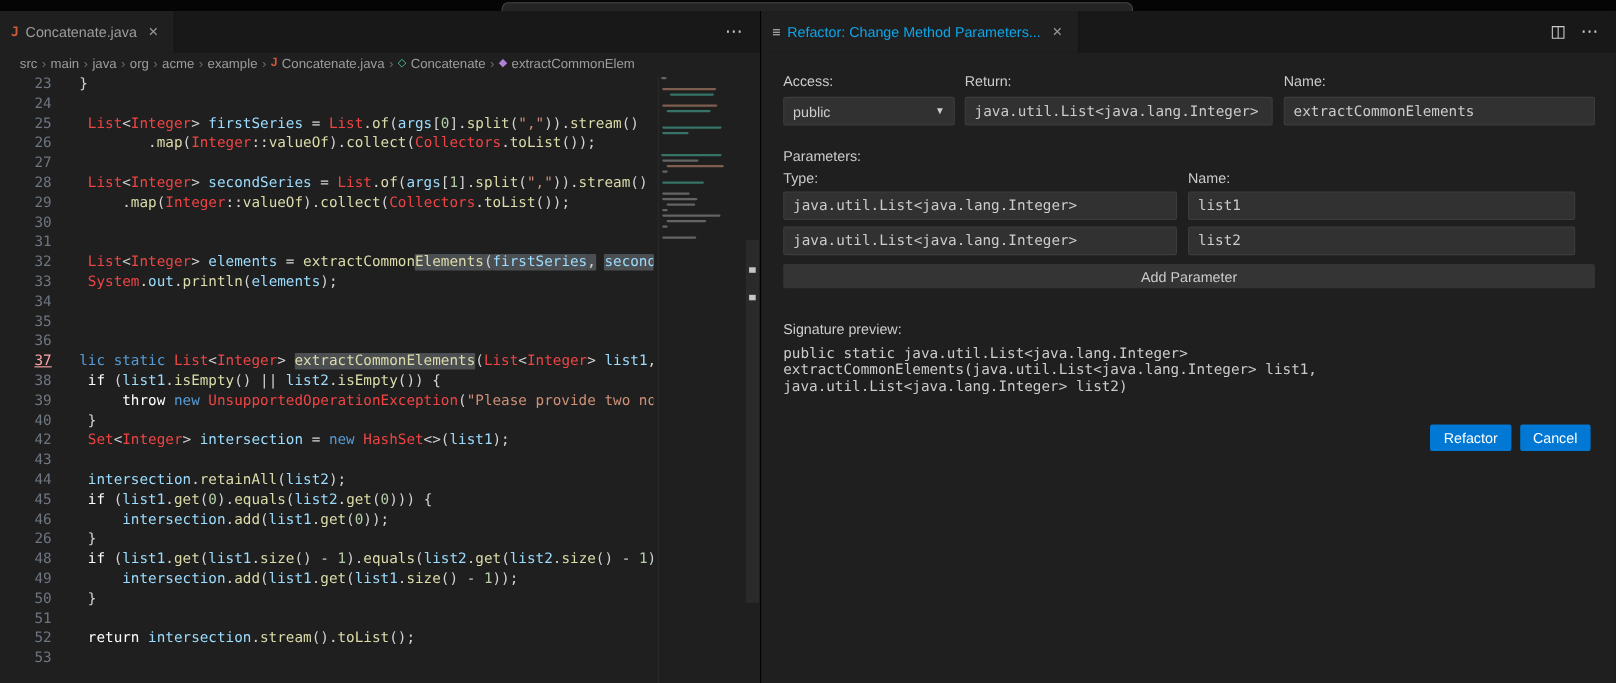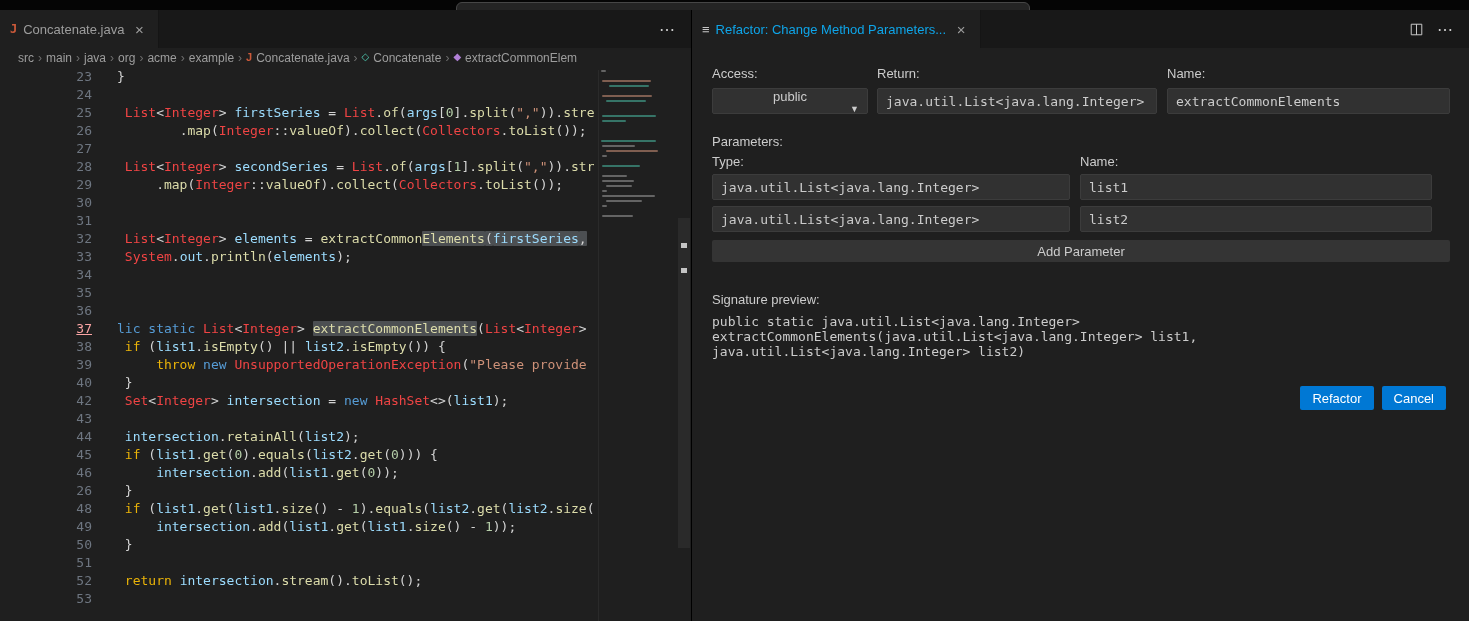--- a/index.html
+++ b/index.html
@@ -35,41 +35,41 @@
   .bc-item { display:inline-flex; align-items:flex-start; cursor:pointer; }
   .bc-ic { margin-right:4px; font-size:10px; }
   .ic-java { color:#cc5a3a; font-weight:bold; font-size:11px; }
   .ic-class { color:#4ec9b0; }
   .ic-method { color:#b180d7; }
 
   
   .code-area { position:absolute; top:58px; left:0; right:0; bottom:0; overflow:hidden;
     font-family:"DejaVu Sans Mono","Liberation Mono",monospace; font-size:13px; line-height:18px; }
   .code-lines { position:absolute; top:0; left:0; right:97px; bottom:0; overflow:hidden; }
-  .code-line { display:flex; height:18px; white-space:pre;margin-left:45px; }
+  .code-line { display:flex; height:18px; white-space:pre; }
   .ln { flex:none; width:47px; text-align:right; color:#6e7681; user-select:none; }
   .ln.active { color:#fca5a5;text-decoration:underline; }
   .code { margin-left:25px; color:#d4d4d4; white-space:pre; }
-  .tok-t{color:#ef4444}.tok-v{color:#9cdcfe}.tok-k{color:#569cd6}.tok-c{color:#eab308}
+  .tok-t{color:#ef4444}.tok-v{color:#9cdcfe}.tok-k{color:#569cd6}.tok-c{color:#ffffff}
   .tok-m{color:#dcdcaa}.tok-s{color:#ce9178}.tok-n{color:#b5cea8}.tok-p{color:#d4d4d4}
   .hl { background:rgba(94,99,102,0.72); border-radius:1px; }
 
   .minimap { position:absolute; top:2px; right:31px; width:62px; bottom:0;
     border-left:1px solid rgba(255,255,255,0.05); padding-left:2px; }
   .mm-line { height:2px; margin-bottom:3px; border-radius:1px; }
   .overview-ruler { position:absolute; top:0; right:0; width:14px; bottom:0; }
   .vslider { position:absolute; right:1px; width:12px; top:150px; height:330px; background:rgba(121,121,121,0.12); }
   .marker { position:absolute; left:4px; width:6px; height:5px; background:rgba(224,224,224,0.85); }
 
   
   .panel-body { position:absolute; top:38px; left:0; right:0; bottom:0; background:#1f1f1f; }
   .lbl { position:absolute; font-size:13px; color:#cccccc; white-space:nowrap; }
   .vs-select { position:absolute; left:20px; top:40px; width:156px; height:26px; background:#313131;
     border:1px solid #3c3c3c; border-radius:2px; color:#cccccc; font-size:13px; display:flex;
-    align-items:center; padding:0 8px; cursor:pointer;flex-direction:column; }
+    align-items:center; padding:0 8px; cursor:pointer; }
   .vs-select .chev { margin-left:auto; font-size:9px; color:#cccccc; }
   .vs-input { background:#313131; border:1px solid #3c3c3c; border-radius:2px; color:#cccccc;
     font-family:"DejaVu Sans Mono","Liberation Mono",monospace; font-size:13px; padding:0 8px; height:26px; outline:none; }
   .param-rows { position:absolute; left:20px; top:126px; }
   .param-row { display:flex; margin-bottom:6px; }
   .param-type { width:358px; }
   .param-name { width:352px; margin-left:10px; }
   .add-param { position:absolute; left:20px; top:192px; width:738px; height:22px; background:#343434;
     border:none; border-radius:2px; color:#cccccc; font-size:13px; font-family:"Liberation Sans",sans-serif; cursor:pointer; }
   .signature { position:absolute; left:20px; top:266px; font-family:"DejaVu Sans Mono","Liberation Mono",monospace;

